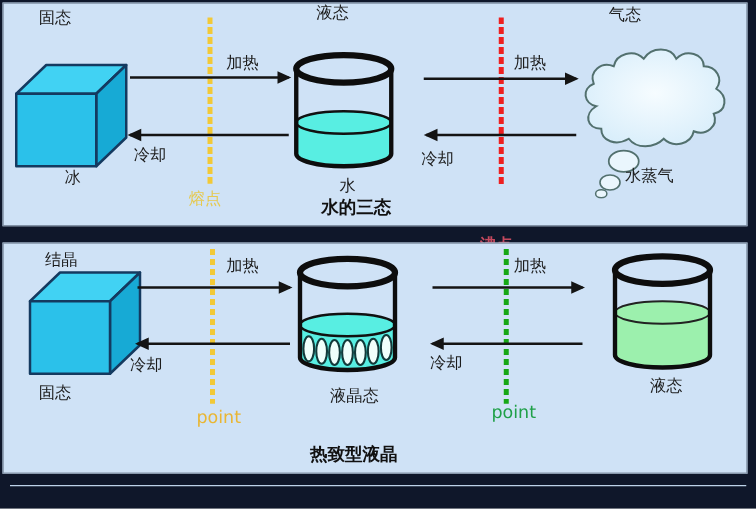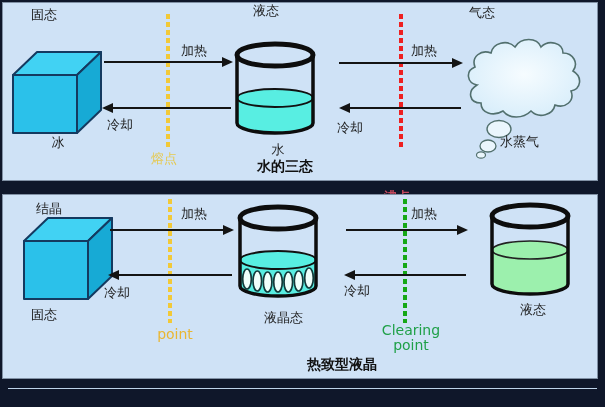--- a/index.html
+++ b/index.html
@@ -29,21 +29,21 @@
 </style>
 </head>
 <body>
 
 <div class="stage">
 
   <div class="panel panel-top">
 
     <div class="lbl" style="left:28px;top:5px;">固态</div>
     <div class="lbl ctr" style="left:238px;top:1px;width:50px;">液态</div>
-    <div class="lbl" style="left:466px;top:3px;">气态</div>
+    <div class="lbl" style="left:484px;top:3px;">气态</div>
 
     <svg class="svgabs" style="left:6px;top:44px;" width="94" height="90" viewBox="0 0 94 90">
       <g stroke="#143a60" stroke-width="2" stroke-linejoin="round">
         <path d="M4,28 L28,5 L92,5 L68,28 Z" fill="#41d2f3"></path>
         <path d="M68,28 L92,5 L92,63 L68,86 Z" fill="#17aad5"></path>
         <path d="M4,28 L68,28 L68,86 L4,86 Z" fill="#2bc1ea"></path>
       </g>
     </svg>
     <div class="lbl ctr" style="left:30px;top:133px;width:50px;">冰</div>
 
@@ -121,25 +121,24 @@
         <ellipse cx="33.6" cy="78" rx="4.3" ry="10"></ellipse>
         <ellipse cx="44" cy="78" rx="4.3" ry="10"></ellipse>
         <ellipse cx="54.3" cy="78" rx="4.3" ry="10"></ellipse>
         <ellipse cx="64.6" cy="77" rx="4.3" ry="10"></ellipse>
         <ellipse cx="75" cy="74" rx="4.3" ry="10"></ellipse>
       </g>
       <path d="M6,16 L6,82 A38,10 0 0 0 82,82 L82,16" fill="none" stroke="#0d0d0d" stroke-width="3.5"></path>
       <ellipse cx="44" cy="14" rx="38" ry="11" fill="none" stroke="#0d0d0d" stroke-width="5"></ellipse>
     </svg>
     <div class="lbl ctr" style="left:233px;top:116px;width:95px;">液晶态</div>
-    <div class="lbl ctr cap" style="left:214px;top:162px;width:160px;text-align:right;">热致型液晶</div>
+    <div class="lbl ctr cap" style="left:200px;top:162px;width:160px;">热致型液晶</div>
 
     <div class="dotline dot-green" style="left:400px;top:4px;height:124px;"></div>
     <div class="lbl ctr clearing-txt" style="left:363px;top:128px;width:90px;">
-      <div>Clearing</div>
       <div>point</div>
     </div>
 
     <div class="lbl" style="left:408px;top:12px;">加热</div>
     <div class="arr arr-r" style="left:343px;top:34px;width:120px;"></div>
     <div class="arr arr-l" style="left:343px;top:79px;width:120px;"></div>
     <div class="lbl" style="left:341px;top:89px;">冷却</div>
 
     <svg class="svgabs" style="left:483px;top:7px;" width="88" height="98" viewBox="0 0 88 98">
       <path d="M6,48 A38,9 0 0 0 82,48 L82,82 A38,10 0 0 1 6,82 Z" fill="#9cf0ad"></path>

